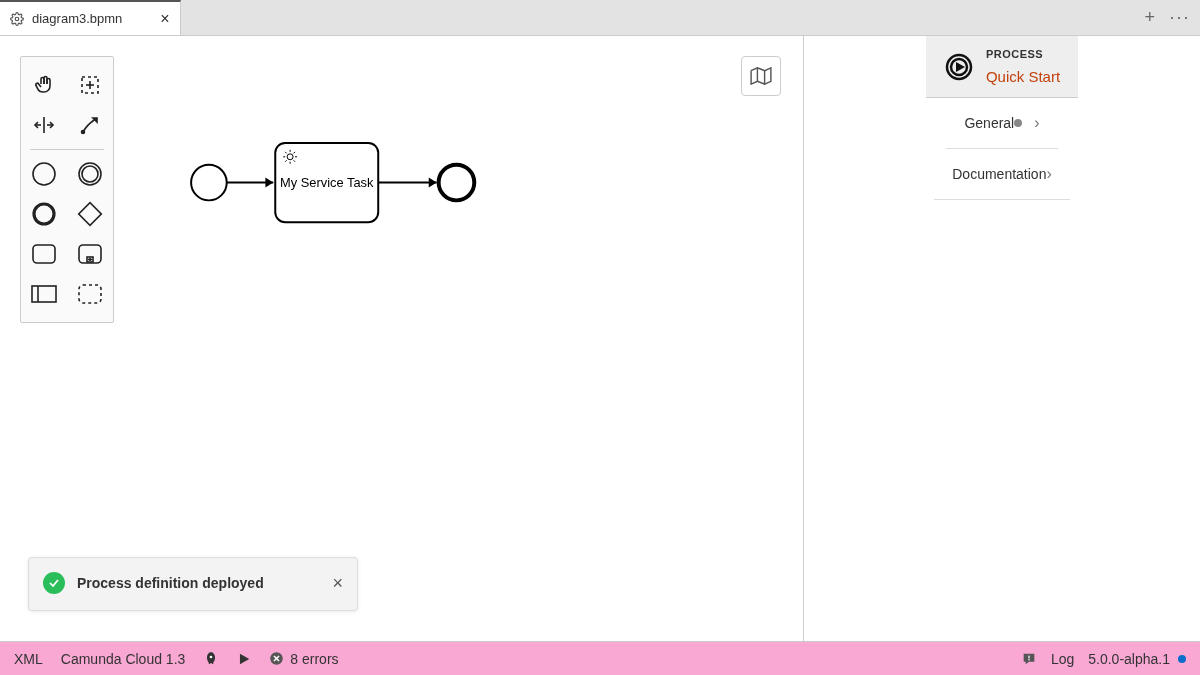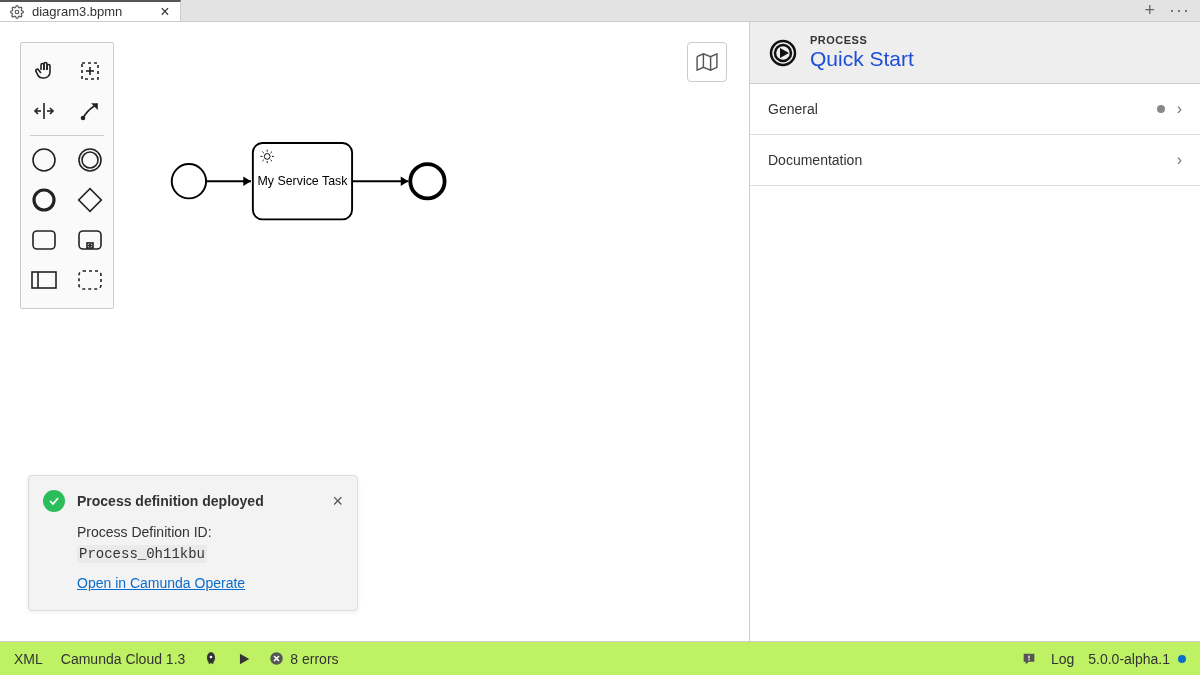--- a/index.html
+++ b/index.html
@@ -1,19 +1,19 @@
 <!DOCTYPE html>
 <html><head>
 <meta charset="utf-8">
 <style>
 * { box-sizing: border-box; margin: 0; padding: 0; }
 body { font-family: -apple-system, BlinkMacSystemFont, "Segoe UI", Arial, sans-serif; font-size: 14px; color: #333; background: #fff; width: 1200px; height: 675px; overflow: hidden; display: flex; flex-direction: column; }
 
 
-.tabbar { height: 22px; background: #e3e3e3; display: flex; align-items: stretch; border-bottom: 1px solid #ccc; }
+.tabbar { height: 36px; background: #e3e3e3; display: flex; align-items: stretch; border-bottom: 1px solid #ccc; }
 .tab { display: flex; align-items: center; padding: 0 10px; background: #fff; border-right: 1px solid #ccc; border-top: 2px solid #555; gap: 8px; }
 .tab-icon svg { display: block; }
 .tab-label { font-size: 13px; }
 .tab-close { font-size: 16px; color: #333; cursor: pointer; margin-left: 30px; }
 .tabbar-spacer { flex: 1; }
 .tabbar-actions { display: flex; align-items: center; padding: 0 10px; gap: 14px; color: #666; }
 .plus { font-size: 18px; cursor: pointer; }
 .dots { font-size: 18px; letter-spacing: 1px; cursor: pointer; }
 
 
@@ -39,32 +39,32 @@
 .toast-header { display: flex; align-items: center; gap: 12px; }
 .toast-check { width: 22px; height: 22px; border-radius: 50%; background: #2bbd5a; display: flex; align-items: center; justify-content: center; color: #fff; }
 .toast-check svg { display: block; }
 .toast-title { font-weight: 600; flex: 1; }
 .toast-close { font-size: 18px; color: #555; cursor: pointer; }
 .toast-body { margin-left: 34px; margin-top: 10px; font-size: 14px; line-height: 1.5; }
 .toast-body .def-id { font-family: "Courier New", monospace; background: #eaeaea; padding: 1px 2px; }
 .toast-link { color: #0b6dcb; text-decoration: underline; cursor: pointer; margin-top: 8px; display: inline-block; }
 
 
-.props { width: 451px; border-left: 1px solid #ccc; background: #fff; display: flex; flex-direction: column; }
+.props { width: 397px; border-left: 1px solid #ccc; background: #fff; display: flex; flex-direction: column; align-items: center; }
 .props-header { display: flex; align-items: center; gap: 12px; padding: 12px 18px; background: #eee; border-bottom: 1px solid #ccc; }
 .props-header-icon svg { display: block; }
 .props-kicker { font-size: 11px; font-weight: 700; letter-spacing: .5px; }
-.props-title { font-size: 21px; color: #1d4ed8; margin-top: 1px; }
+.props-title { font-size: 15px; color: #c2410c; margin-top: 8px; }
 .props-section { display: flex; align-items: center; justify-content: space-between; padding: 16px 18px; border-bottom: 1px solid #ddd; cursor: pointer; }
 .section-right { display: flex; align-items: center; gap: 12px; color: #555; }
 .status-dot { width: 8px; height: 8px; border-radius: 50%; background: #888; }
 .chev { font-size: 16px; color: #777; }
 
 
-.statusbar { height: 34px; border-top: 1px solid #ccc; background: #bef264; display: flex; align-items: center; padding: 0 14px; font-size: 14px; color: #333; }
+.statusbar { height: 34px; border-top: 1px solid #ccc; background: #f9a8d4; display: flex; align-items: center; padding: 0 14px; font-size: 14px; color: #333; }
 .status-left { display: flex; align-items: center; gap: 18px; }
 .status-item { display: flex; align-items: center; gap: 6px; }
 .status-right { margin-left: auto; display: flex; align-items: center; gap: 14px; }
 .version-dot { width: 8px; height: 8px; border-radius: 50%; background: #0b6dcb; margin-left: 2px; }
 </style>
 </head>
 <body>
 
 <div class="tabbar">
   <div class="tab">
@@ -208,27 +208,20 @@
     <div class="toast">
       <div class="toast-header">
         <span class="toast-check">
           <svg width="12" height="12" viewBox="0 0 24 24" fill="none" stroke="#fff" stroke-width="3.5">
               <polyline points="4,12 10,18 20,6"></polyline>
             </svg>
         </span>
         <span class="toast-title">Process definition deployed</span>
         <span class="toast-close">×</span>
       </div>
-      <div class="toast-body">
-        <div>
-          <span>Process Definition ID:</span>
-          <span class="def-id">Process_0h11kbu</span>
-        </div>
-        <a class="toast-link">Open in Camunda Operate</a>
-      </div>
     </div>
 
   </div>
 
   <div class="props">
     <div class="props-header">
       <span class="props-header-icon">
         <svg width="30" height="30" viewBox="0 0 30 30" fill="none" stroke="#111" stroke-width="2.5">
             <circle cx="15" cy="15" r="12"></circle>
             <circle cx="15" cy="15" r="8"></circle>

